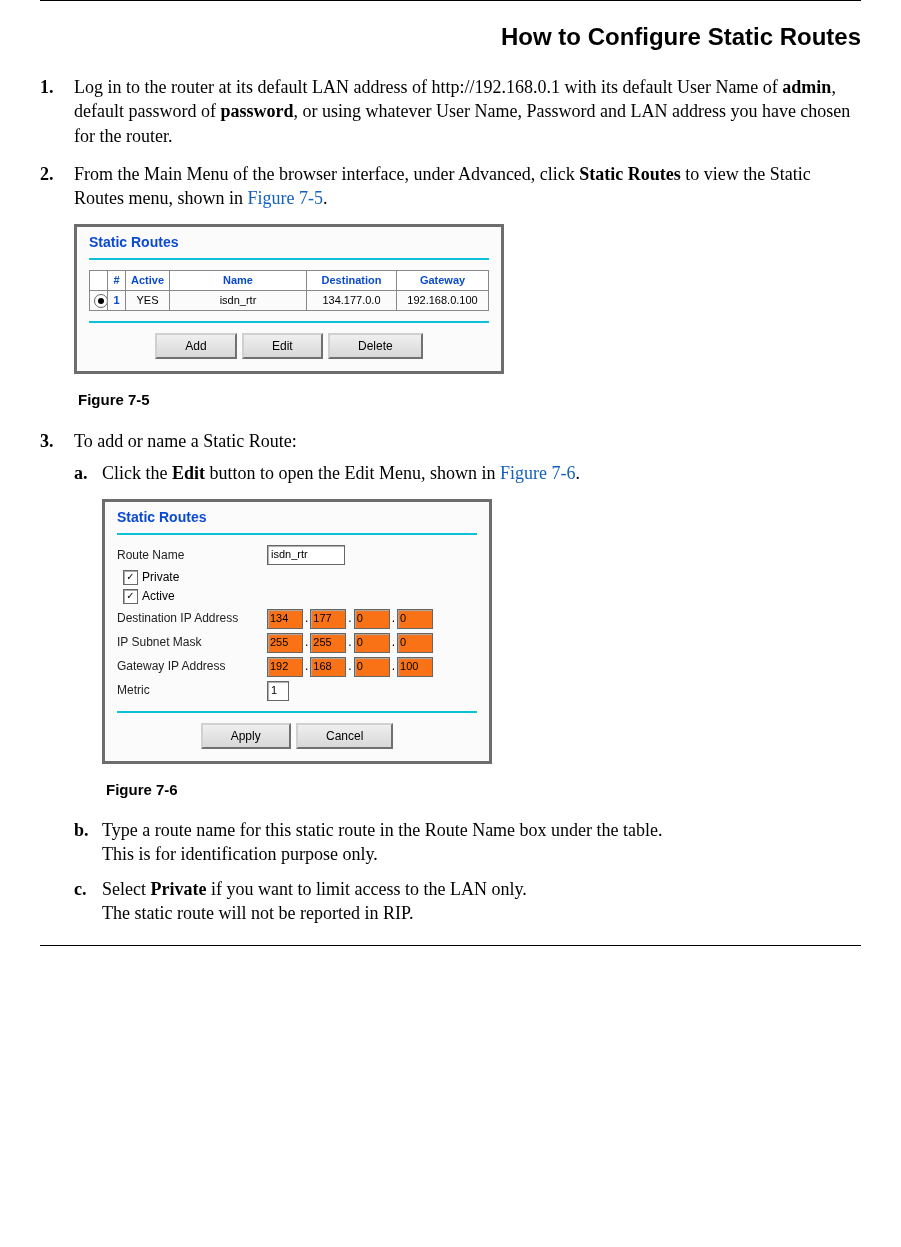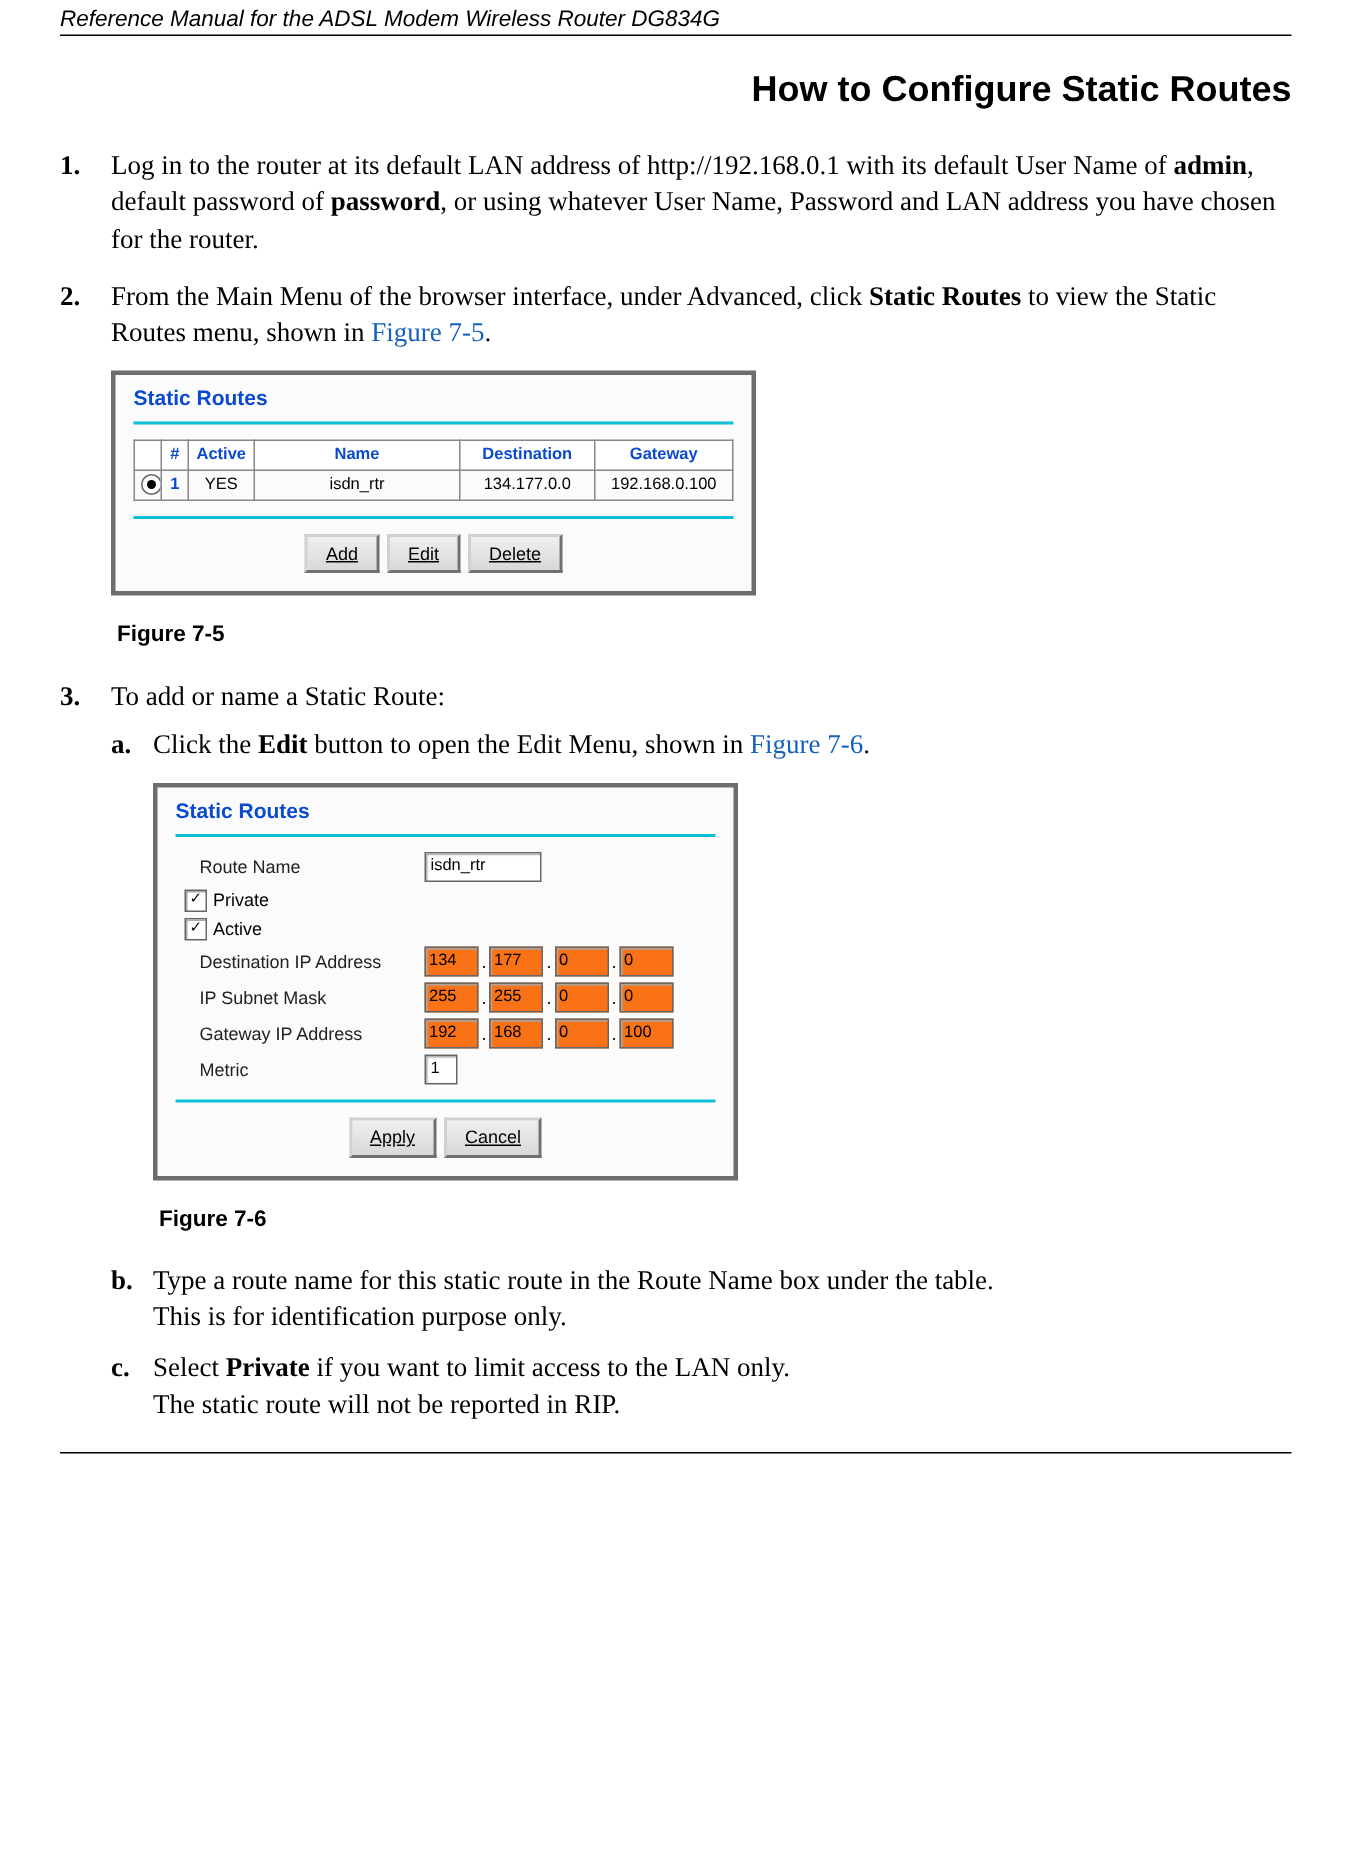--- a/index.html
+++ b/index.html
@@ -118,36 +118,35 @@
   .tbl .num-cell { width: 18px; color: #0a4ad1; font-weight: bold; }
   .btn-row { text-align: center; margin-top: 10px; }
   .ui-button {
     display: inline-block;
     background: linear-gradient(#efefef, #d8d8d8);
     border: 2px solid #707070;
     border-top-color: #d0d0d0;
     border-left-color: #d0d0d0;
     font-family: Arial, Helvetica, sans-serif;
     font-size: 12px;
-    padding: 3px 12px;
+    padding: 3px 28px;
     margin: 0 1px;
     color: #000;
-    text-decoration: underline;
   }
   
   .fig76 {
     width: 390px;
     border: 3px solid #6d6d6d;
     background: #fbfbfb;
     font-family: Arial, Helvetica, sans-serif;
     font-size: 12px;
     padding: 6px 12px 12px 12px;
     box-sizing: border-box;
   }
-  .form-row { display: flex; align-items: center; margin: 4px 16px; }
+  .form-row { display: flex; align-items: center; margin: 4px 0; }
   .form-label { width: 150px; color: #222; }
   .checkbox-row { display: flex; align-items: center; margin: 3px 0 3px 6px; }
   .checkbox {
     width: 13px; height: 13px; background: #fff;
     border: 1px solid #666; display: inline-flex;
     align-items: center; justify-content: center;
     font-size: 10px; line-height: 10px; margin-right: 4px;
     box-shadow: inset 1px 1px 0 #aaa;
   }
   .ip-box {
@@ -194,21 +193,20 @@
     font-style: italic;
     font-family: Arial, Helvetica, sans-serif;
     font-size: 15px;
     margin-top: 4px;
   }
 </style>
 </head>
 <body>
 
 <div class="page">
-  <div class="running-head">Reference Manual for the ADSL Modem Wireless Router DG834G</div>
   <hr class="top-rule">
 
   <h2 class="section-title">How to Configure Static Routes</h2>
 
   <ol class="steps">
     <li>
       <span>Log in to the router at its default LAN address of http://192.168.0.1 with its default User Name of </span><span class="bold">admin</span><span>, default password of </span><span class="bold">password</span><span>, or using whatever User Name, Password and LAN address you have chosen for the router.</span>
     </li>
     <li>
       <span>From the Main Menu of the browser interface, under Advanced, click </span><span class="bold">Static Routes</span><span> to view the Static Routes menu, shown in </span><span class="link">Figure 7-5</span><span>.</span>

